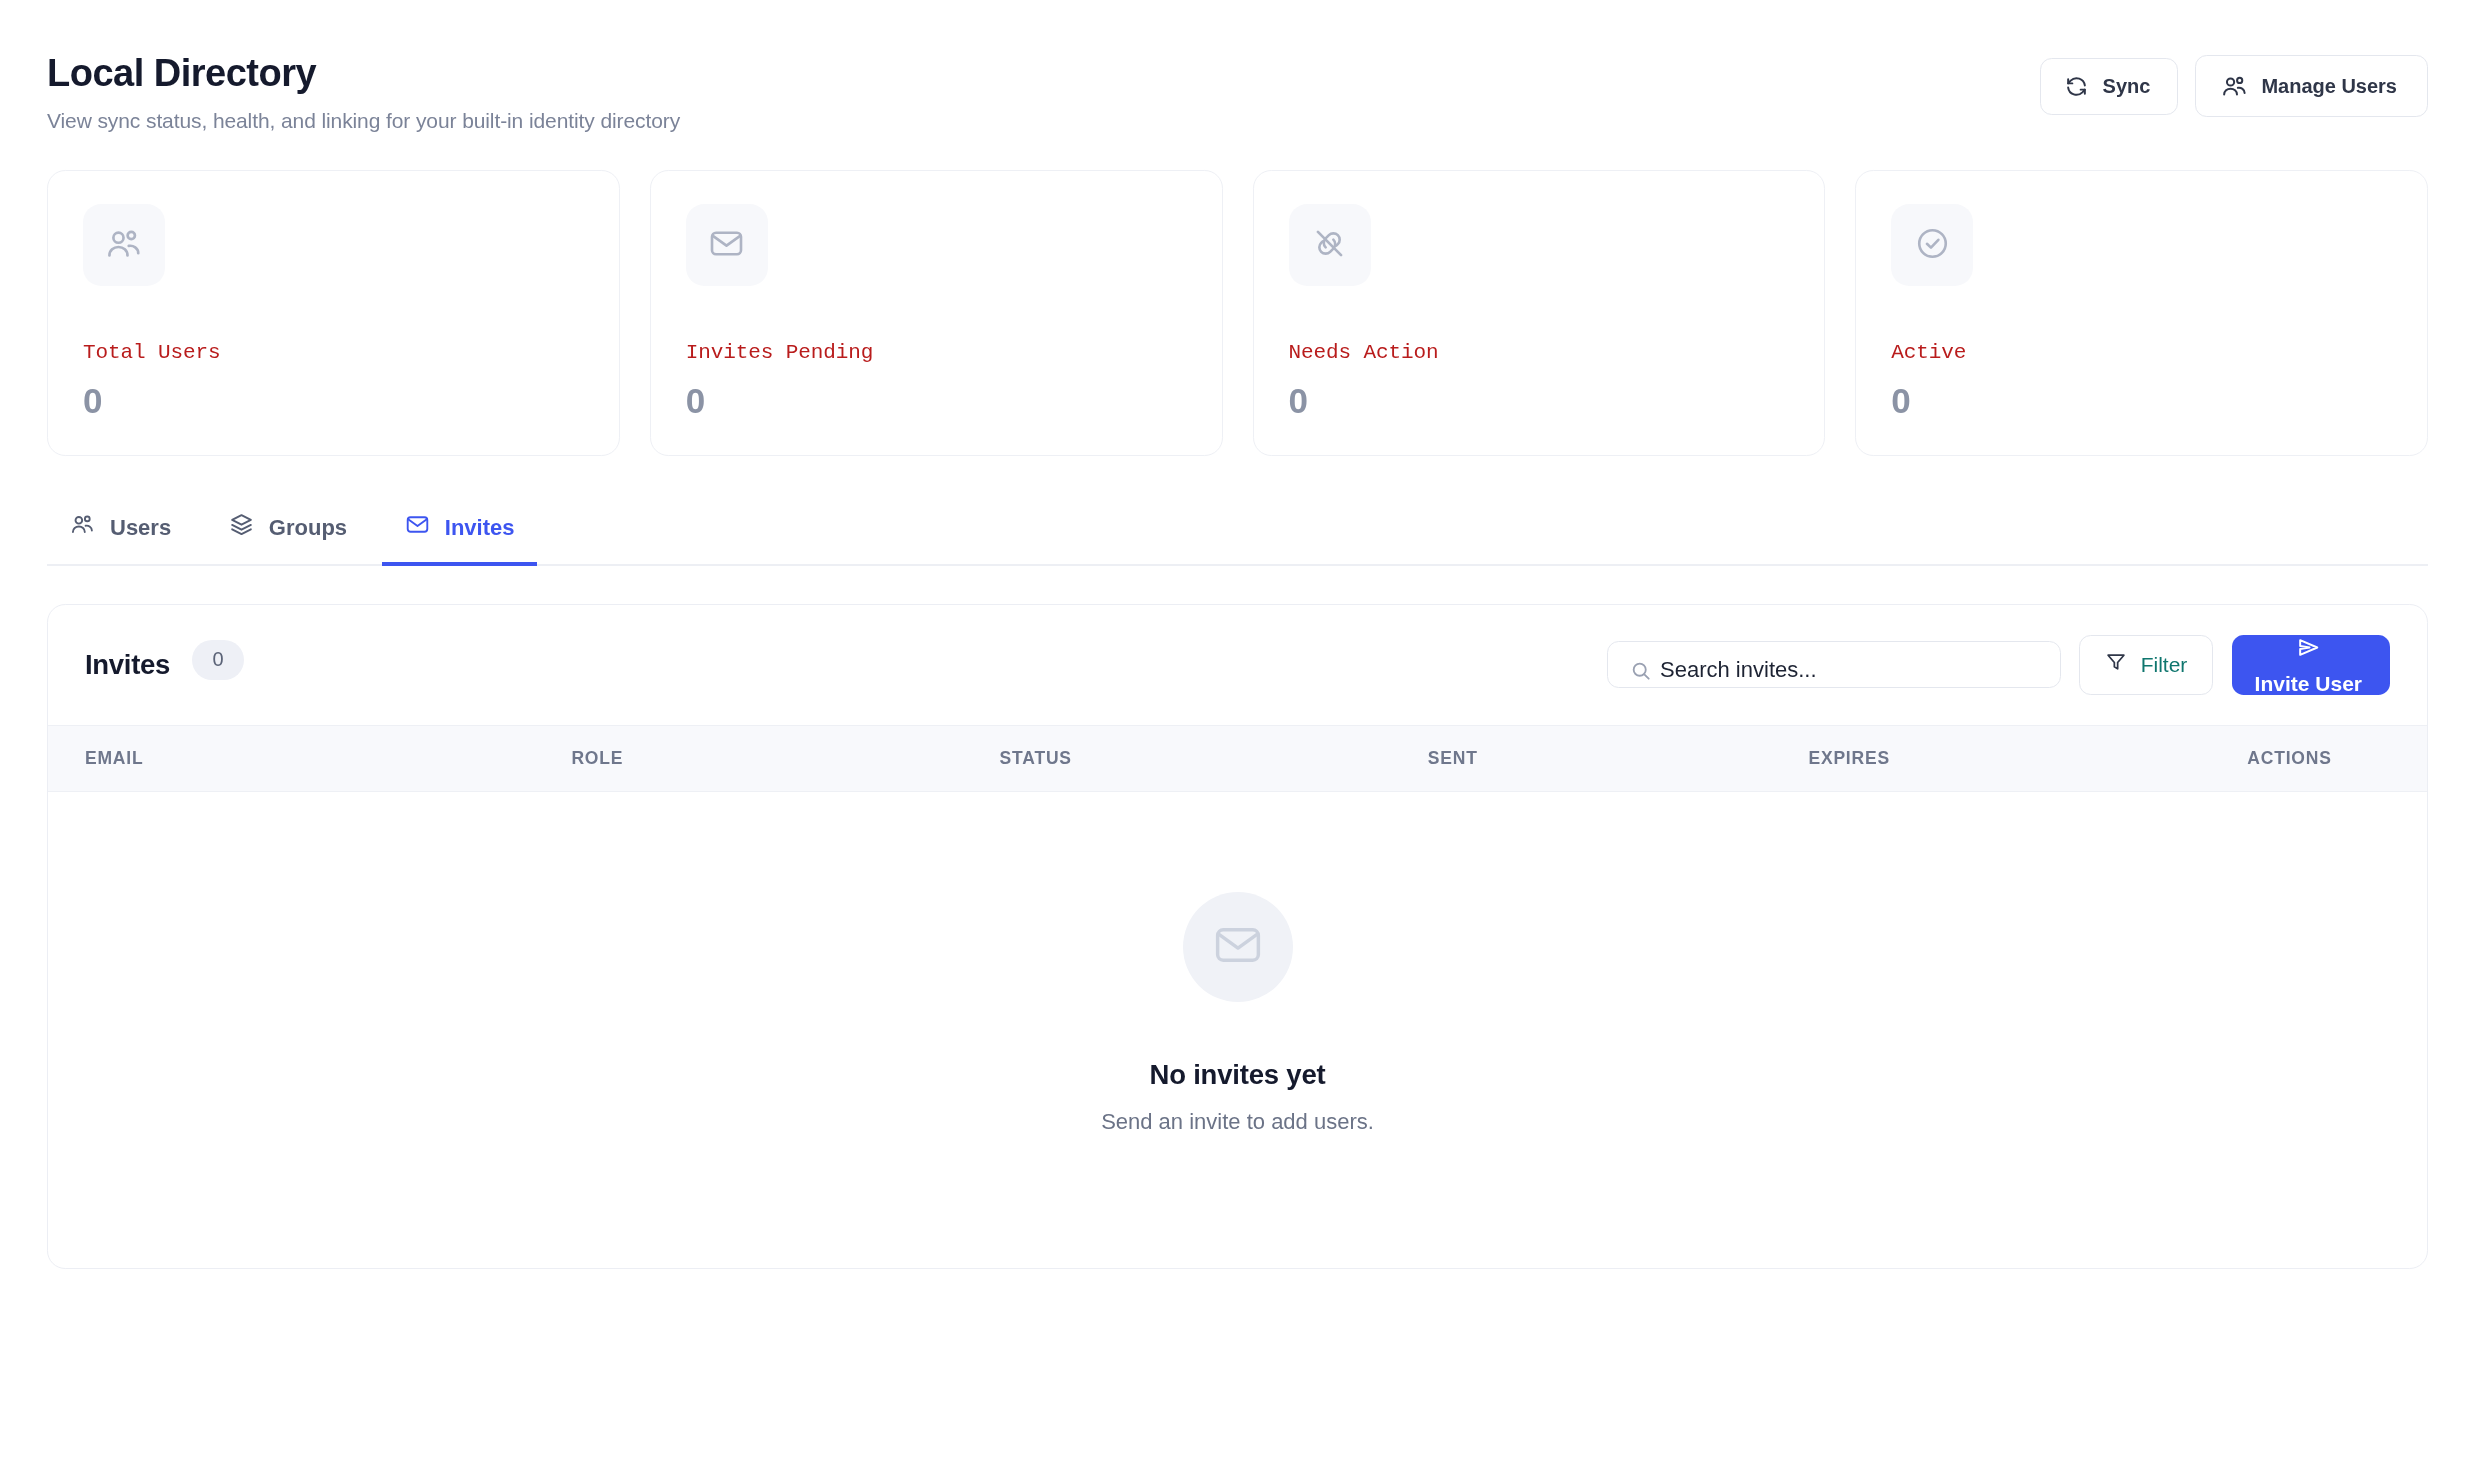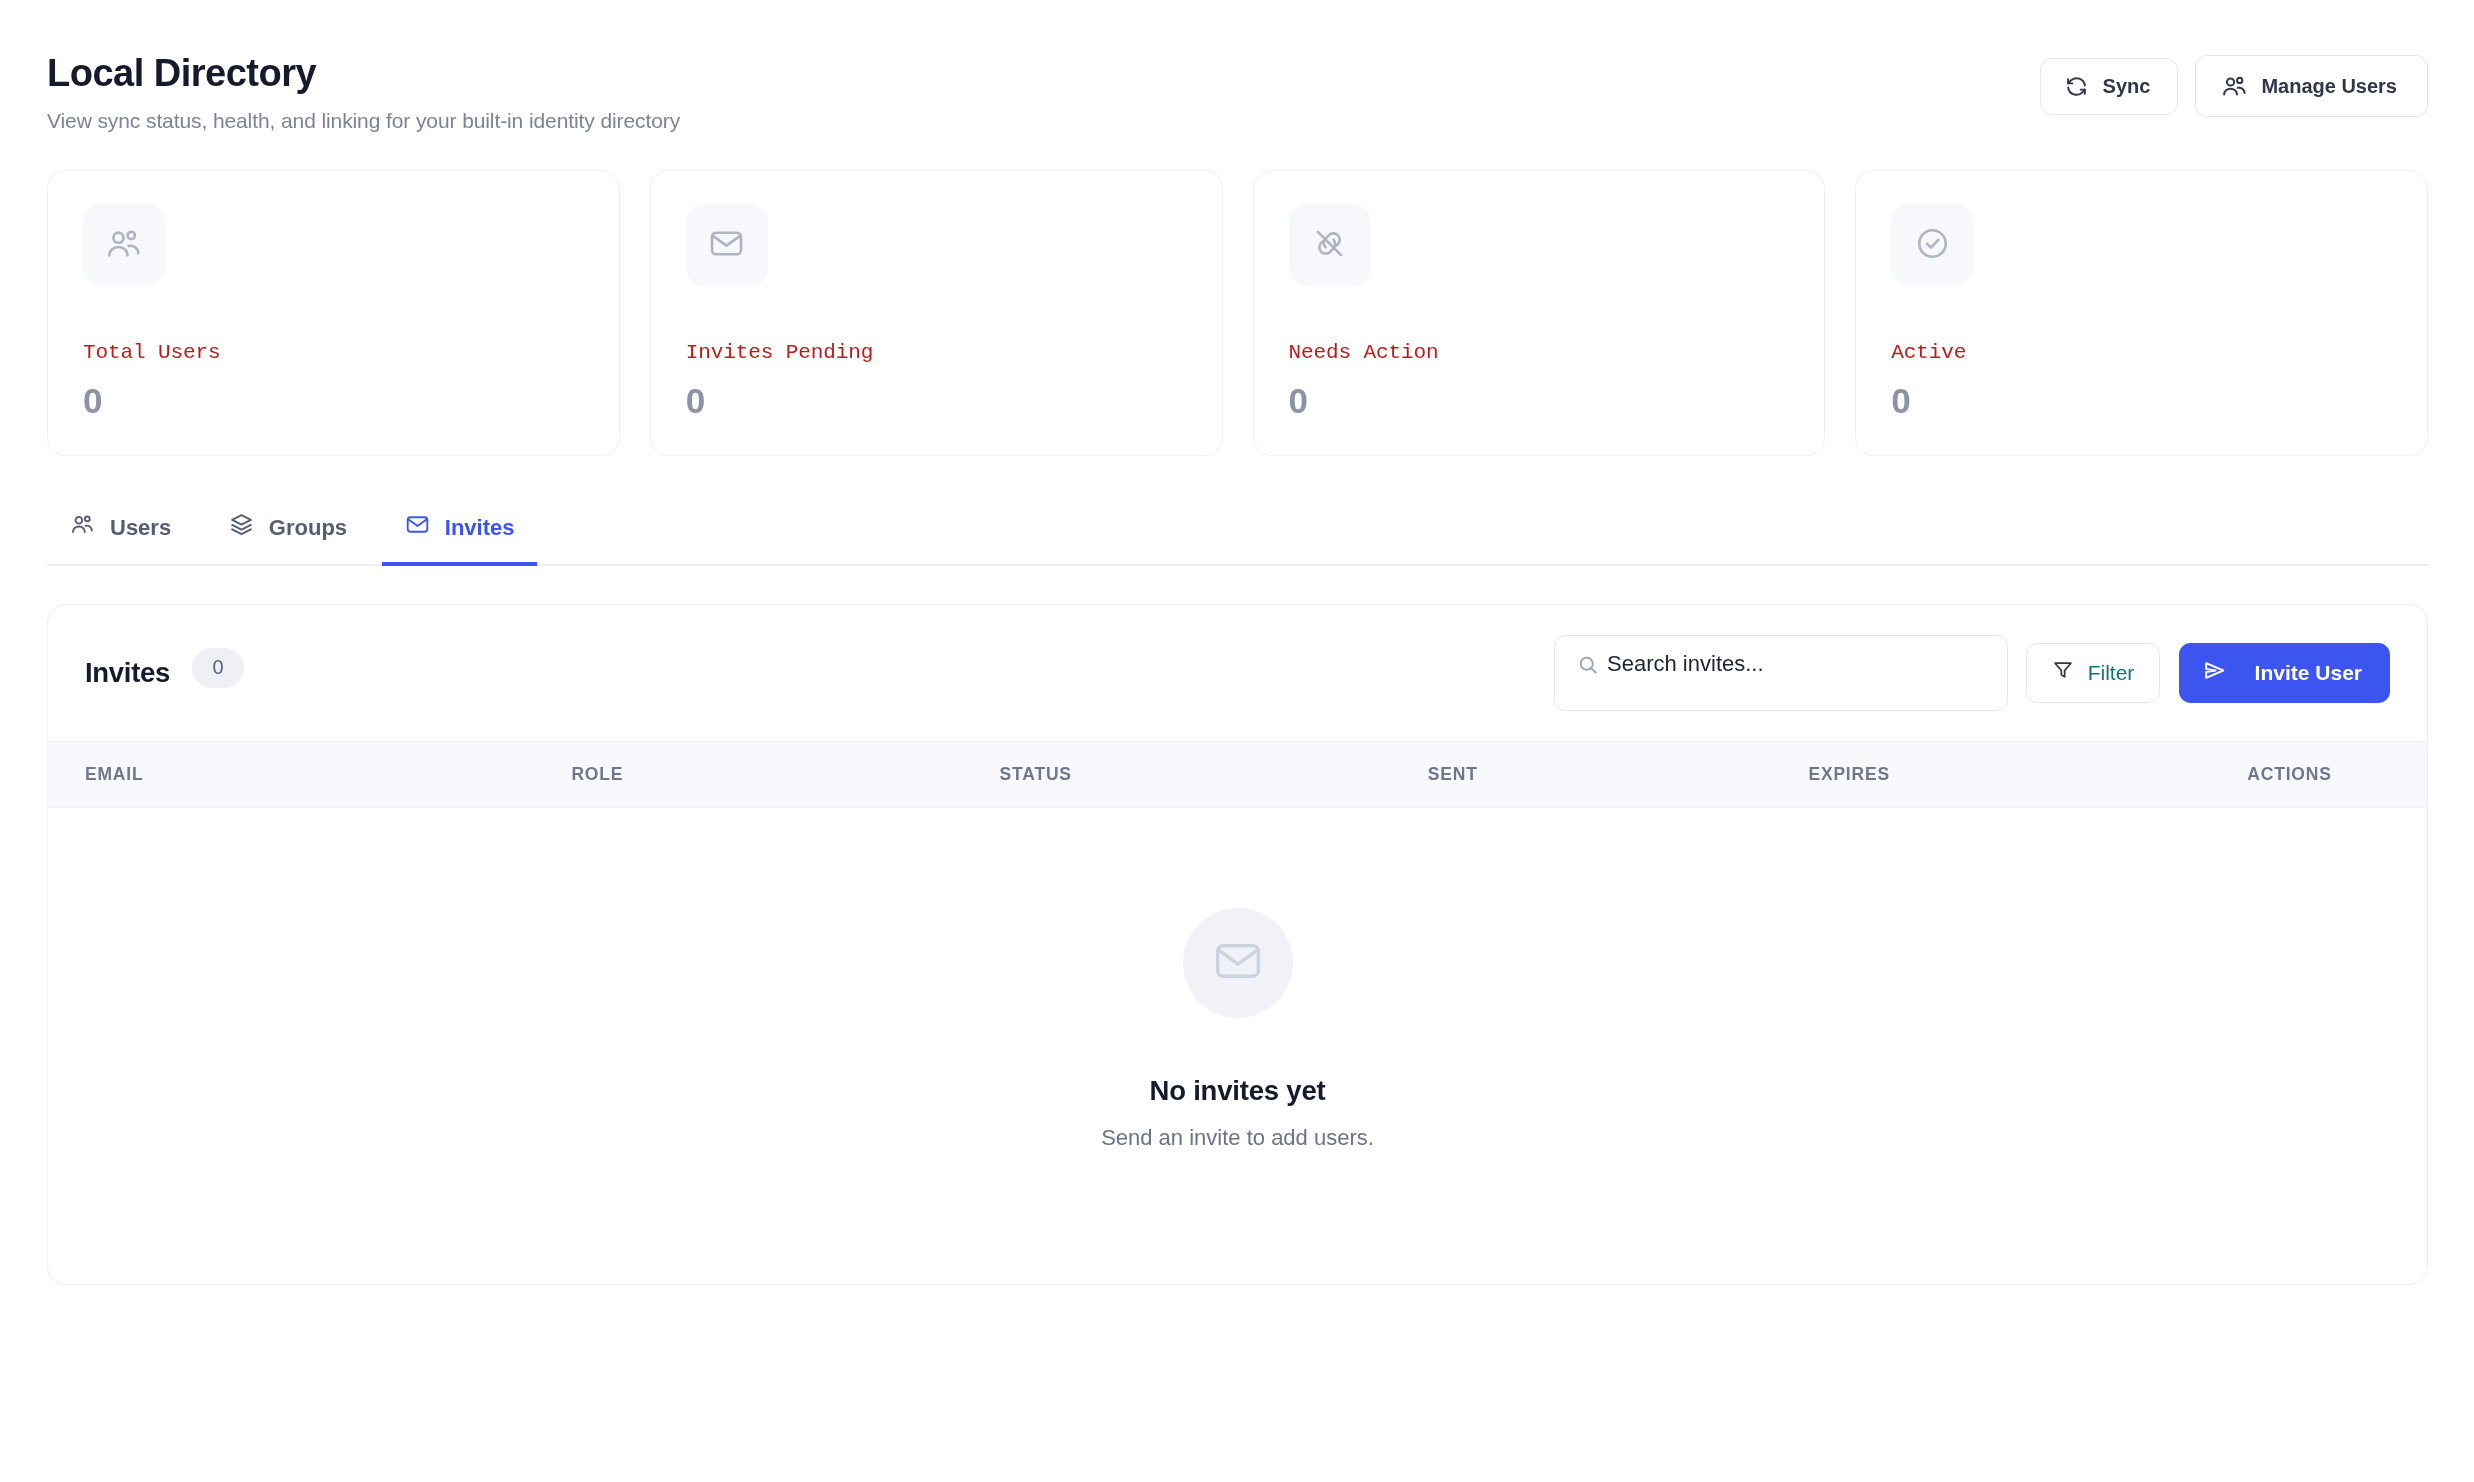--- a/index.html
+++ b/index.html
@@ -162,21 +162,21 @@
     padding: 0 15px;
     position: relative;
     top: -5px;
   }
 
   .card-head-right { display: flex; align-items: center; gap: 18.3px; }
 
   .search-box {
     position: relative;
     width: 454px;
-    height: 76px;
+    height: 47px;
     border: 1.3px solid #e4e7ee;
     border-radius: 11.7px;
     background: #ffffff;
     overflow: hidden;
   }
   .search-icon-pos {
     position: absolute;
     left: 22px;
     top: 18.3px;
     pointer-events: none;
@@ -207,32 +207,33 @@
     color: #0f766e;
     font-size: 21px;
     font-weight: 500;
     font-family: "Liberation Sans", sans-serif;
     cursor: pointer;
     white-space: nowrap;
   }
   .btn-invite {
     display: inline-flex;
     align-items: center;
-    gap: 28px;
+    gap: 7px;
     height: 60px;
     padding: 0 28px 0 23px;
     border: none;
     border-radius: 11.7px;
     background: #3d55f0;
     color: #ffffff;
     font-size: 21px;
     font-weight: 700;
     font-family: "Liberation Sans", sans-serif;
     cursor: pointer;
     white-space: nowrap;
+    flex-direction: column;
   }
 
   
   table { width: 100%; border-collapse: collapse; }
   thead tr { background: #f8f9fc; border-top: 1.3px solid #eef0f5; border-bottom: 1.3px solid #eef0f5; }
   thead th {
     font-size: 17.5px;
     font-weight: 700;
     letter-spacing: 0.8px;
     color: #6f778c;

